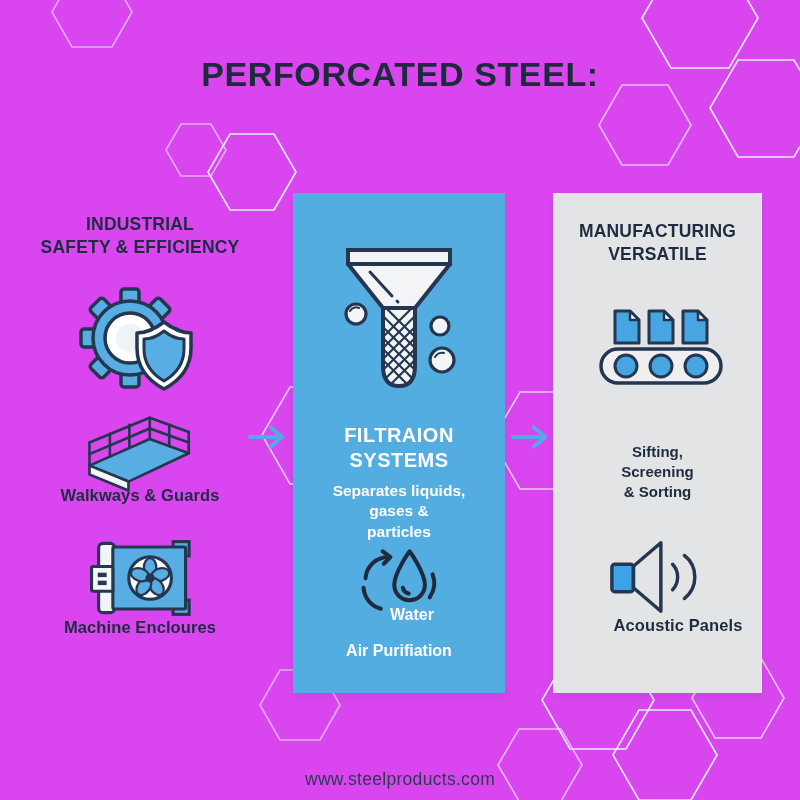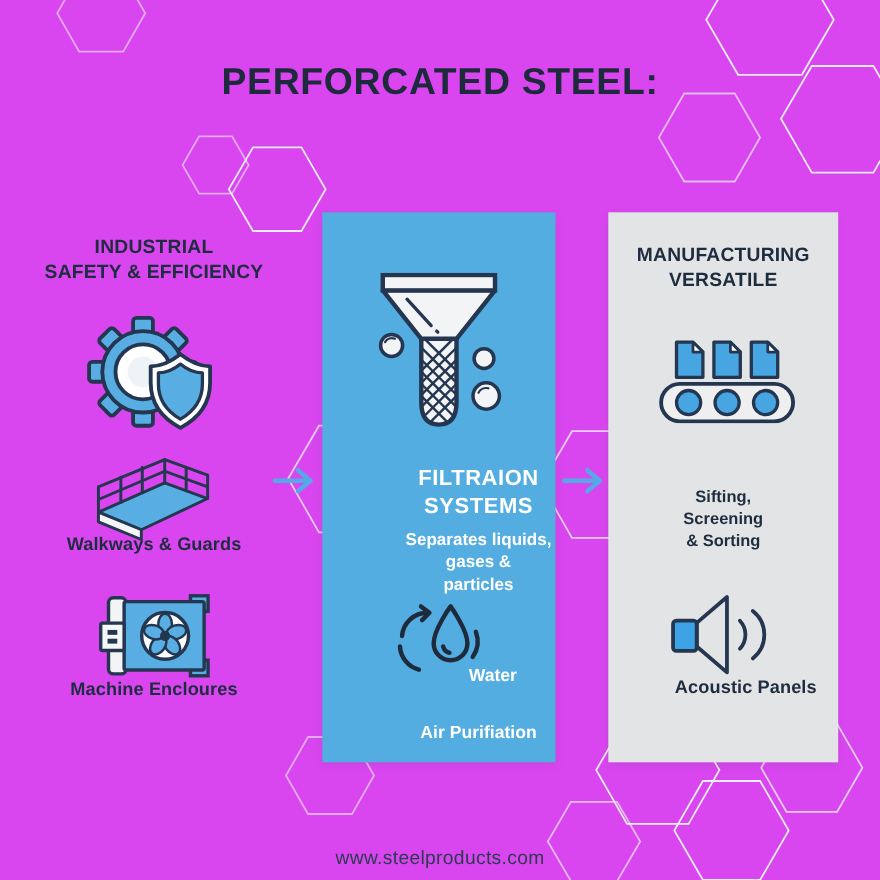--- a/index.html
+++ b/index.html
@@ -3,39 +3,39 @@
 <meta charset="utf-8">
 <style>
   html,body{margin:0;padding:0;background:#fff;}
   .canvas{position:relative;width:800px;height:800px;overflow:hidden;
           background:#d946ef;font-family:"Liberation Sans","DejaVu Sans",sans-serif;}
   .abs{position:absolute;}
   .bg-hex{left:0;top:0;z-index:0;}
   .z1{z-index:1;}
   .center{text-align:center;}
   .navy{color:#1e2c3f;}
-  .white{color:#ffffff;padding-left:36px;}
+  .white{color:#ffffff;}
 
   .title{left:0;top:54px;width:800px;font-size:34px;font-weight:800;
          line-height:1.22;letter-spacing:0.6px;color:#1d2a3c;}
   .col-header{font-size:17.5px;font-weight:800;line-height:1.34;letter-spacing:0.2px;}
   .left-header{left:25px;top:213px;width:230px;}
   .item-label{font-size:16.5px;font-weight:800;letter-spacing:0.1px;}
   .lbl-walkways{left:25px;top:486px;width:230px;}
   .lbl-machine{left:25px;top:618px;width:230px;}
 
   .panel{top:193px;height:500px;box-shadow:0 3px 8px rgba(40,60,90,0.10);}
   .panel-blue{left:293px;width:212px;background:#54ade0;}
   .panel-gray{left:553px;width:209px;background:#e3e4e5;}
 
   .mid-header{left:293px;top:423px;width:212px;font-size:20px;font-weight:800;
               line-height:1.25;letter-spacing:0.5px;}
   .mid-desc{left:293px;top:481px;width:212px;font-size:15.5px;font-weight:700;line-height:1.32;}
   .lbl-water{left:293px;top:606px;width:212px;font-size:16px;font-weight:800;transform:translateX(13px);}
-  .lbl-air{left:293px;top:658px;width:212px;font-size:16px;font-weight:800;}
+  .lbl-air{left:293px;top:642px;width:212px;font-size:16px;font-weight:800;}
 
   .right-header{left:553px;top:220px;width:209px;}
   .lbl-sifting{left:553px;top:442px;width:209px;font-size:15px;font-weight:800;line-height:1.32;}
   .lbl-acoustic{left:553px;top:616px;width:250px;text-align:center;}
 
   .footer{left:0;top:744px;width:800px;font-size:17.5px;font-weight:400;
           color:#2c3b51;letter-spacing:0.3px;margin-top:25px;}
   svg{display:block;}
 </style>
 </head>

